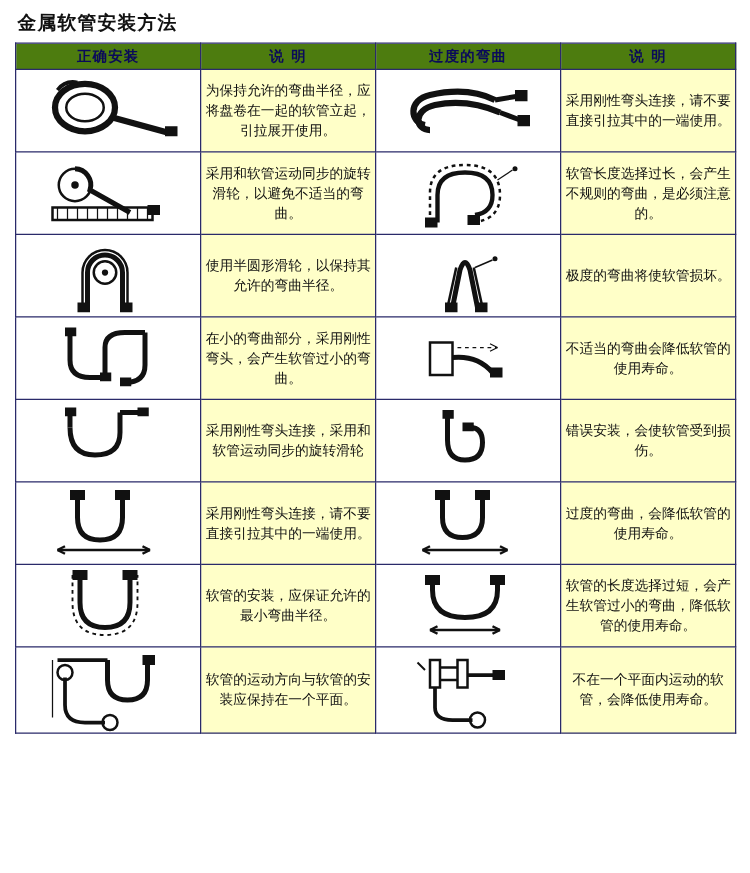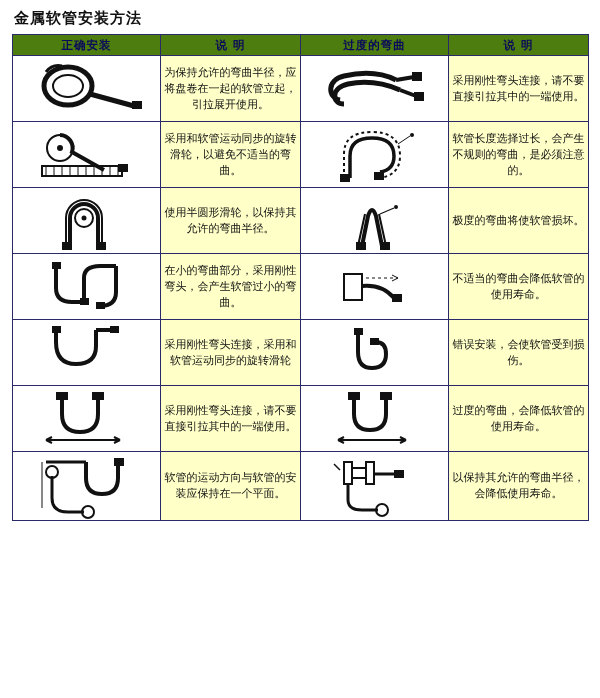--- a/index.html
+++ b/index.html
@@ -229,20 +229,41 @@
             <rect x="38" y="2" width="12" height="8" fill="#111"></rect>
             <rect x="70" y="2" width="12" height="8" fill="#111"></rect>
             <path d="M28 50 L96 50" stroke="#111" stroke-width="2" fill="none"></path>
             <path d="M28 50 L34 47 M28 50 L34 53 M96 50 L90 47 M96 50 L90 53" stroke="#111" stroke-width="2" fill="none"></path>
           </svg>
         </td>
         <td class="txt-cell">过度的弯曲，会降低软管的使用寿命。</td>
       </tr>
 
 
+      <tr>
+        <td class="img-cell">
+          <svg class="fig" width="130" height="58" viewBox="0 0 130 58">
+            <path d="M42 4 L42 26 Q42 46 62 46 Q82 46 82 26 L82 4" stroke="#111" stroke-width="4" fill="none"></path>
+            <path d="M36 4 L36 26 Q36 52 62 52 Q88 52 88 26 L88 4" stroke="#111" stroke-width="1.5" fill="none" stroke-dasharray="3 3"></path>
+            <rect x="36" y="0" width="12" height="8" fill="#111"></rect>
+            <rect x="76" y="0" width="12" height="8" fill="#111"></rect>
+          </svg>
+        </td>
+        <td class="txt-cell">软管的安装，应保证允许的最小弯曲半径。</td>
+        <td class="img-cell">
+          <svg class="fig" width="130" height="58" viewBox="0 0 130 58">
+            <path d="M36 8 L36 16 Q36 38 62 38 Q88 38 88 16 L88 8" stroke="#111" stroke-width="4" fill="none"></path>
+            <rect x="30" y="4" width="12" height="8" fill="#111"></rect>
+            <rect x="82" y="4" width="12" height="8" fill="#111"></rect>
+            <path d="M34 48 L90 48" stroke="#111" stroke-width="2" fill="none"></path>
+            <path d="M34 48 L40 45 M34 48 L40 51 M90 48 L84 45 M90 48 L84 51" stroke="#111" stroke-width="2" fill="none"></path>
+          </svg>
+        </td>
+        <td class="txt-cell">软管的长度选择过短，会产生软管过小的弯曲，降低软管的使用寿命。</td>
+      </tr>
 
       <tr>
         <td class="img-cell">
           <svg class="fig" width="130" height="68" viewBox="0 0 130 68">
             <path d="M24 10 L64 10" stroke="#111" stroke-width="3" fill="none"></path>
             <path d="M64 10 L64 26 Q64 42 80 42 Q96 42 96 26 L96 10" stroke="#111" stroke-width="4" fill="none"></path>
             <path d="M30 24 L30 46 Q30 60 46 60 L62 60" stroke="#111" stroke-width="3" fill="none"></path>
             <circle cx="30" cy="20" r="6" fill="none" stroke="#111" stroke-width="2"></circle>
             <circle cx="66" cy="60" r="6" fill="none" stroke="#111" stroke-width="2"></circle>
             <rect x="92" y="6" width="10" height="8" fill="#111"></rect>
@@ -255,18 +276,18 @@
             <rect x="34" y="10" width="8" height="22" fill="none" stroke="#111" stroke-width="2"></rect>
             <rect x="56" y="10" width="8" height="22" fill="none" stroke="#111" stroke-width="2"></rect>
             <path d="M42 16 L56 16 M42 26 L56 26" stroke="#111" stroke-width="2"></path>
             <path d="M64 22 L86 22" stroke="#111" stroke-width="3" fill="none"></path>
             <rect x="84" y="18" width="10" height="8" fill="#111"></rect>
             <path d="M38 32 L38 48 Q38 58 52 58 L68 58" stroke="#111" stroke-width="3" fill="none"></path>
             <circle cx="72" cy="58" r="6" fill="none" stroke="#111" stroke-width="2"></circle>
             <path d="M24 12 L30 18" stroke="#111" stroke-width="1.5"></path>
           </svg>
         </td>
-        <td class="txt-cell">以保持其允许的弯曲半径，会降低使用寿命。</td>
+        <td class="txt-cell">不在一个平面内运动的软管，会降低使用寿命。</td>
       </tr>
 
     </tbody>
   </table>
 </div>
 
 </body></html>

